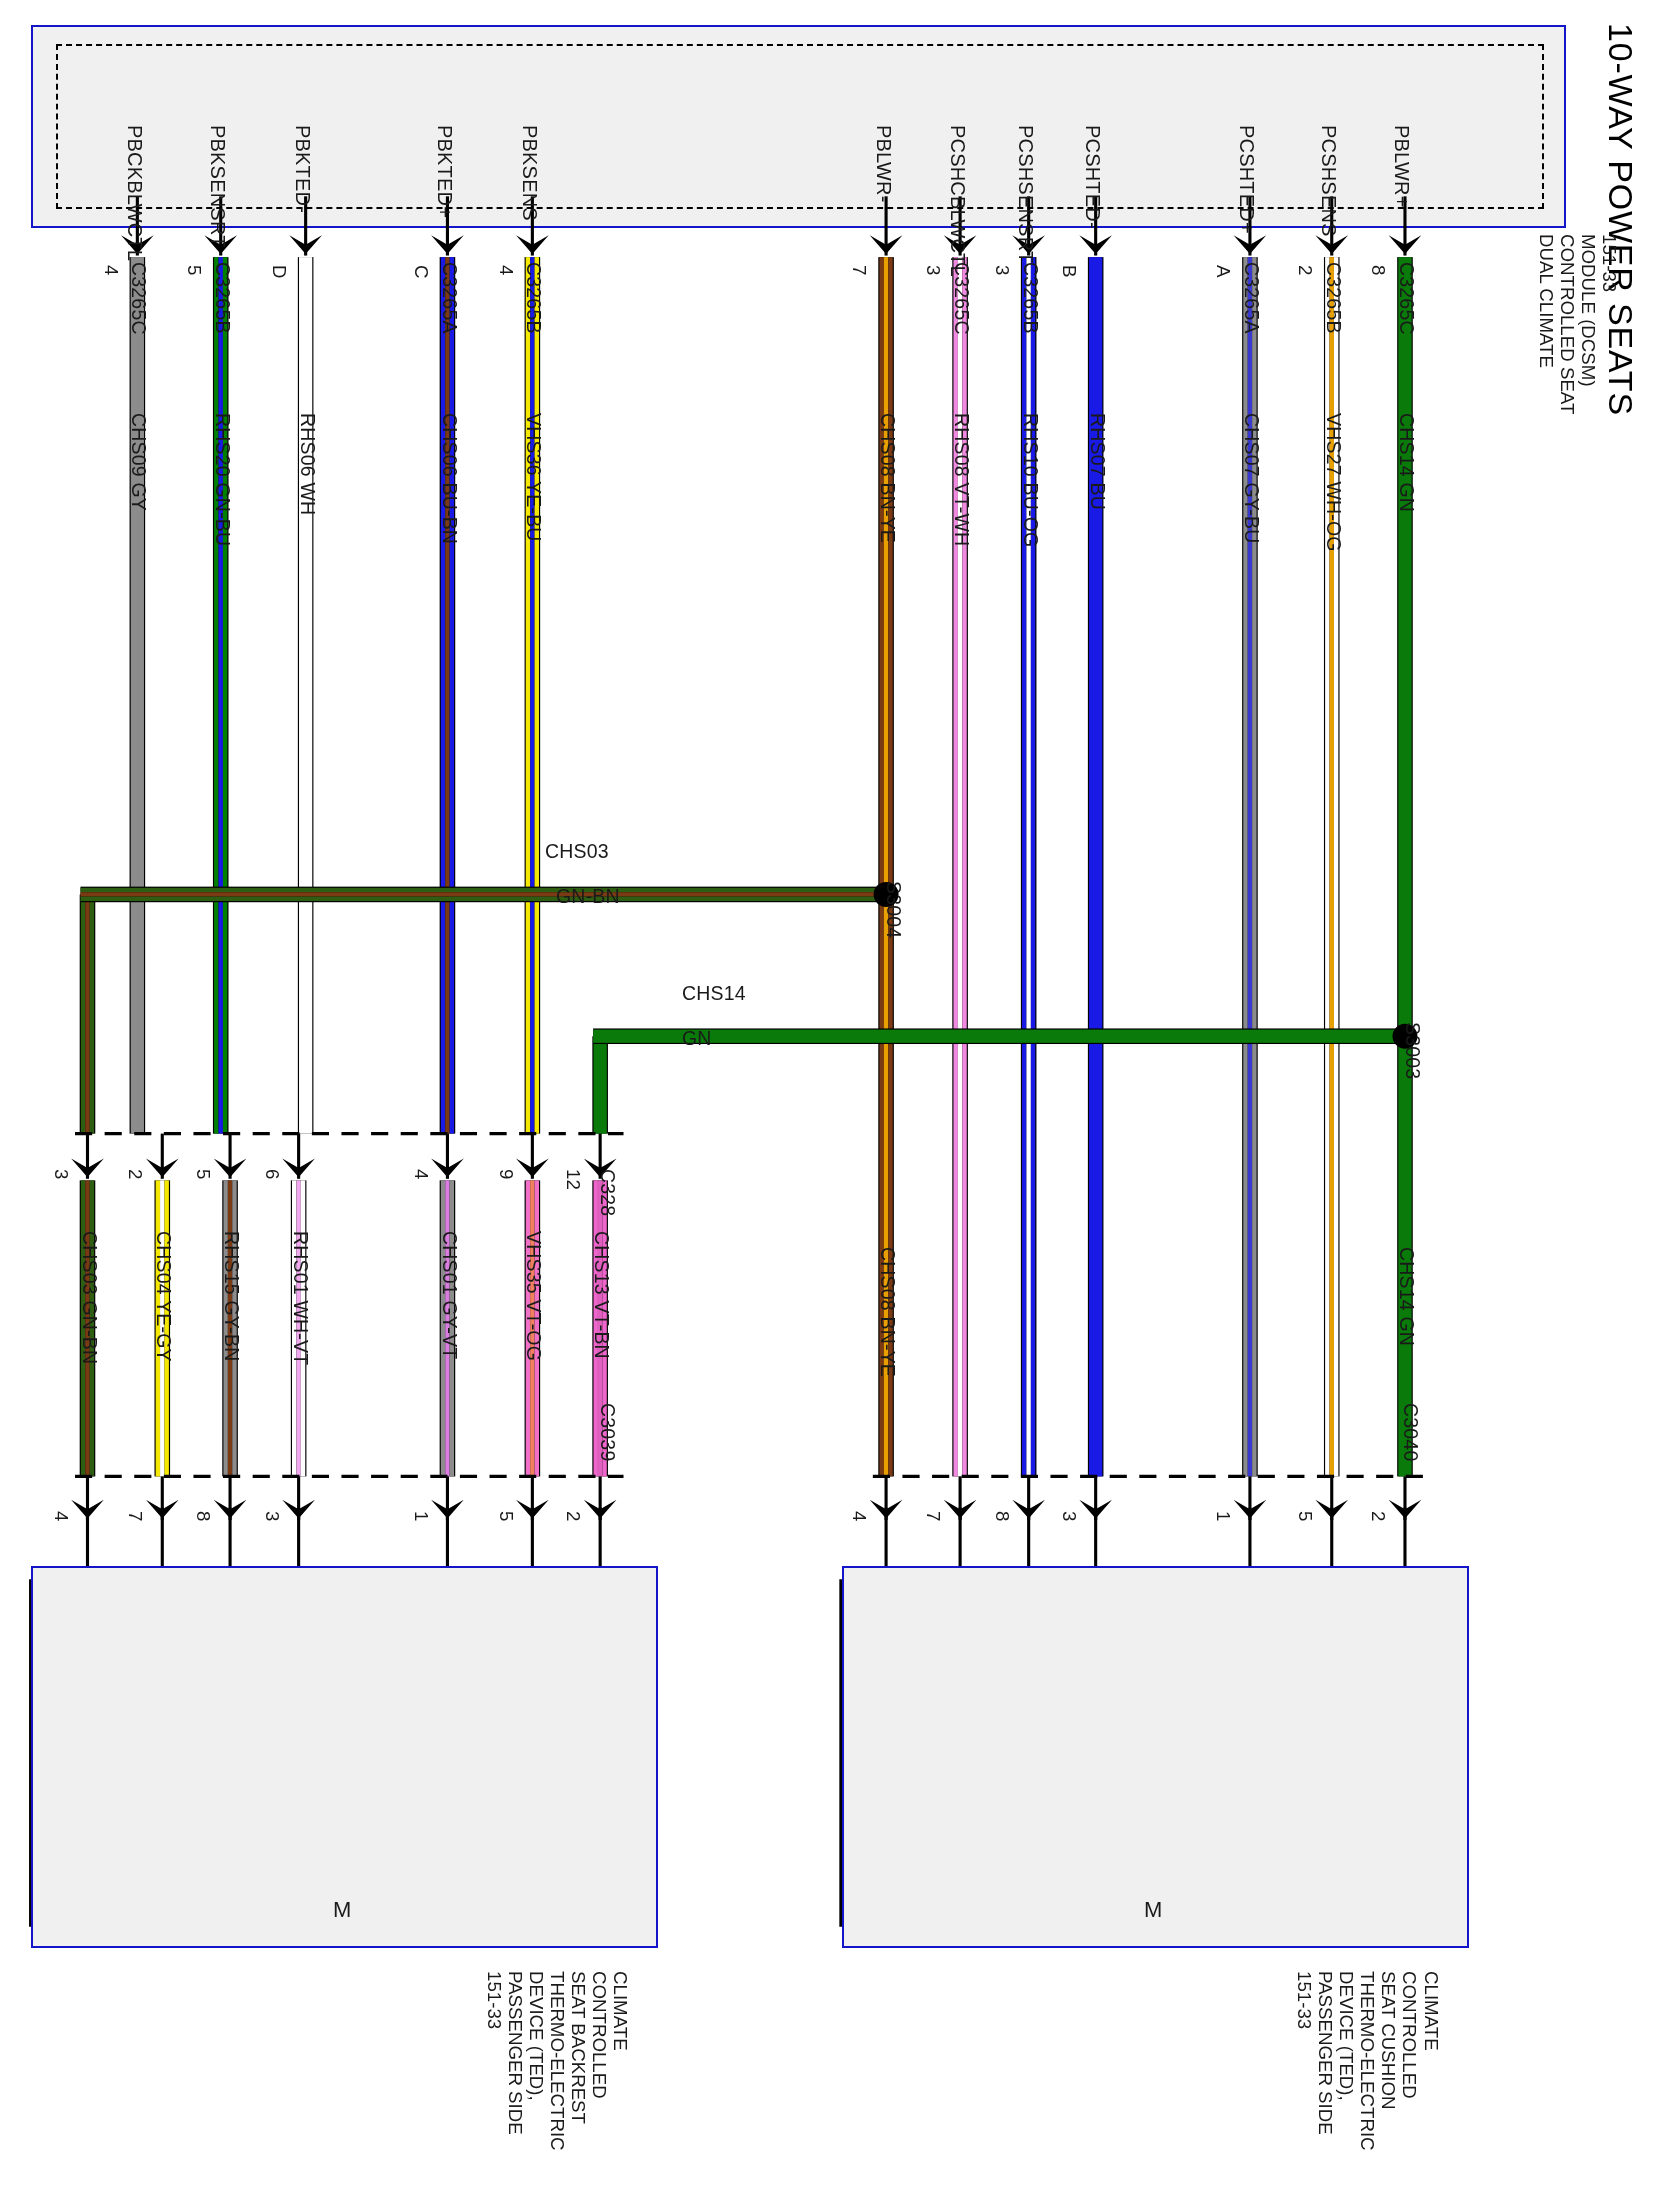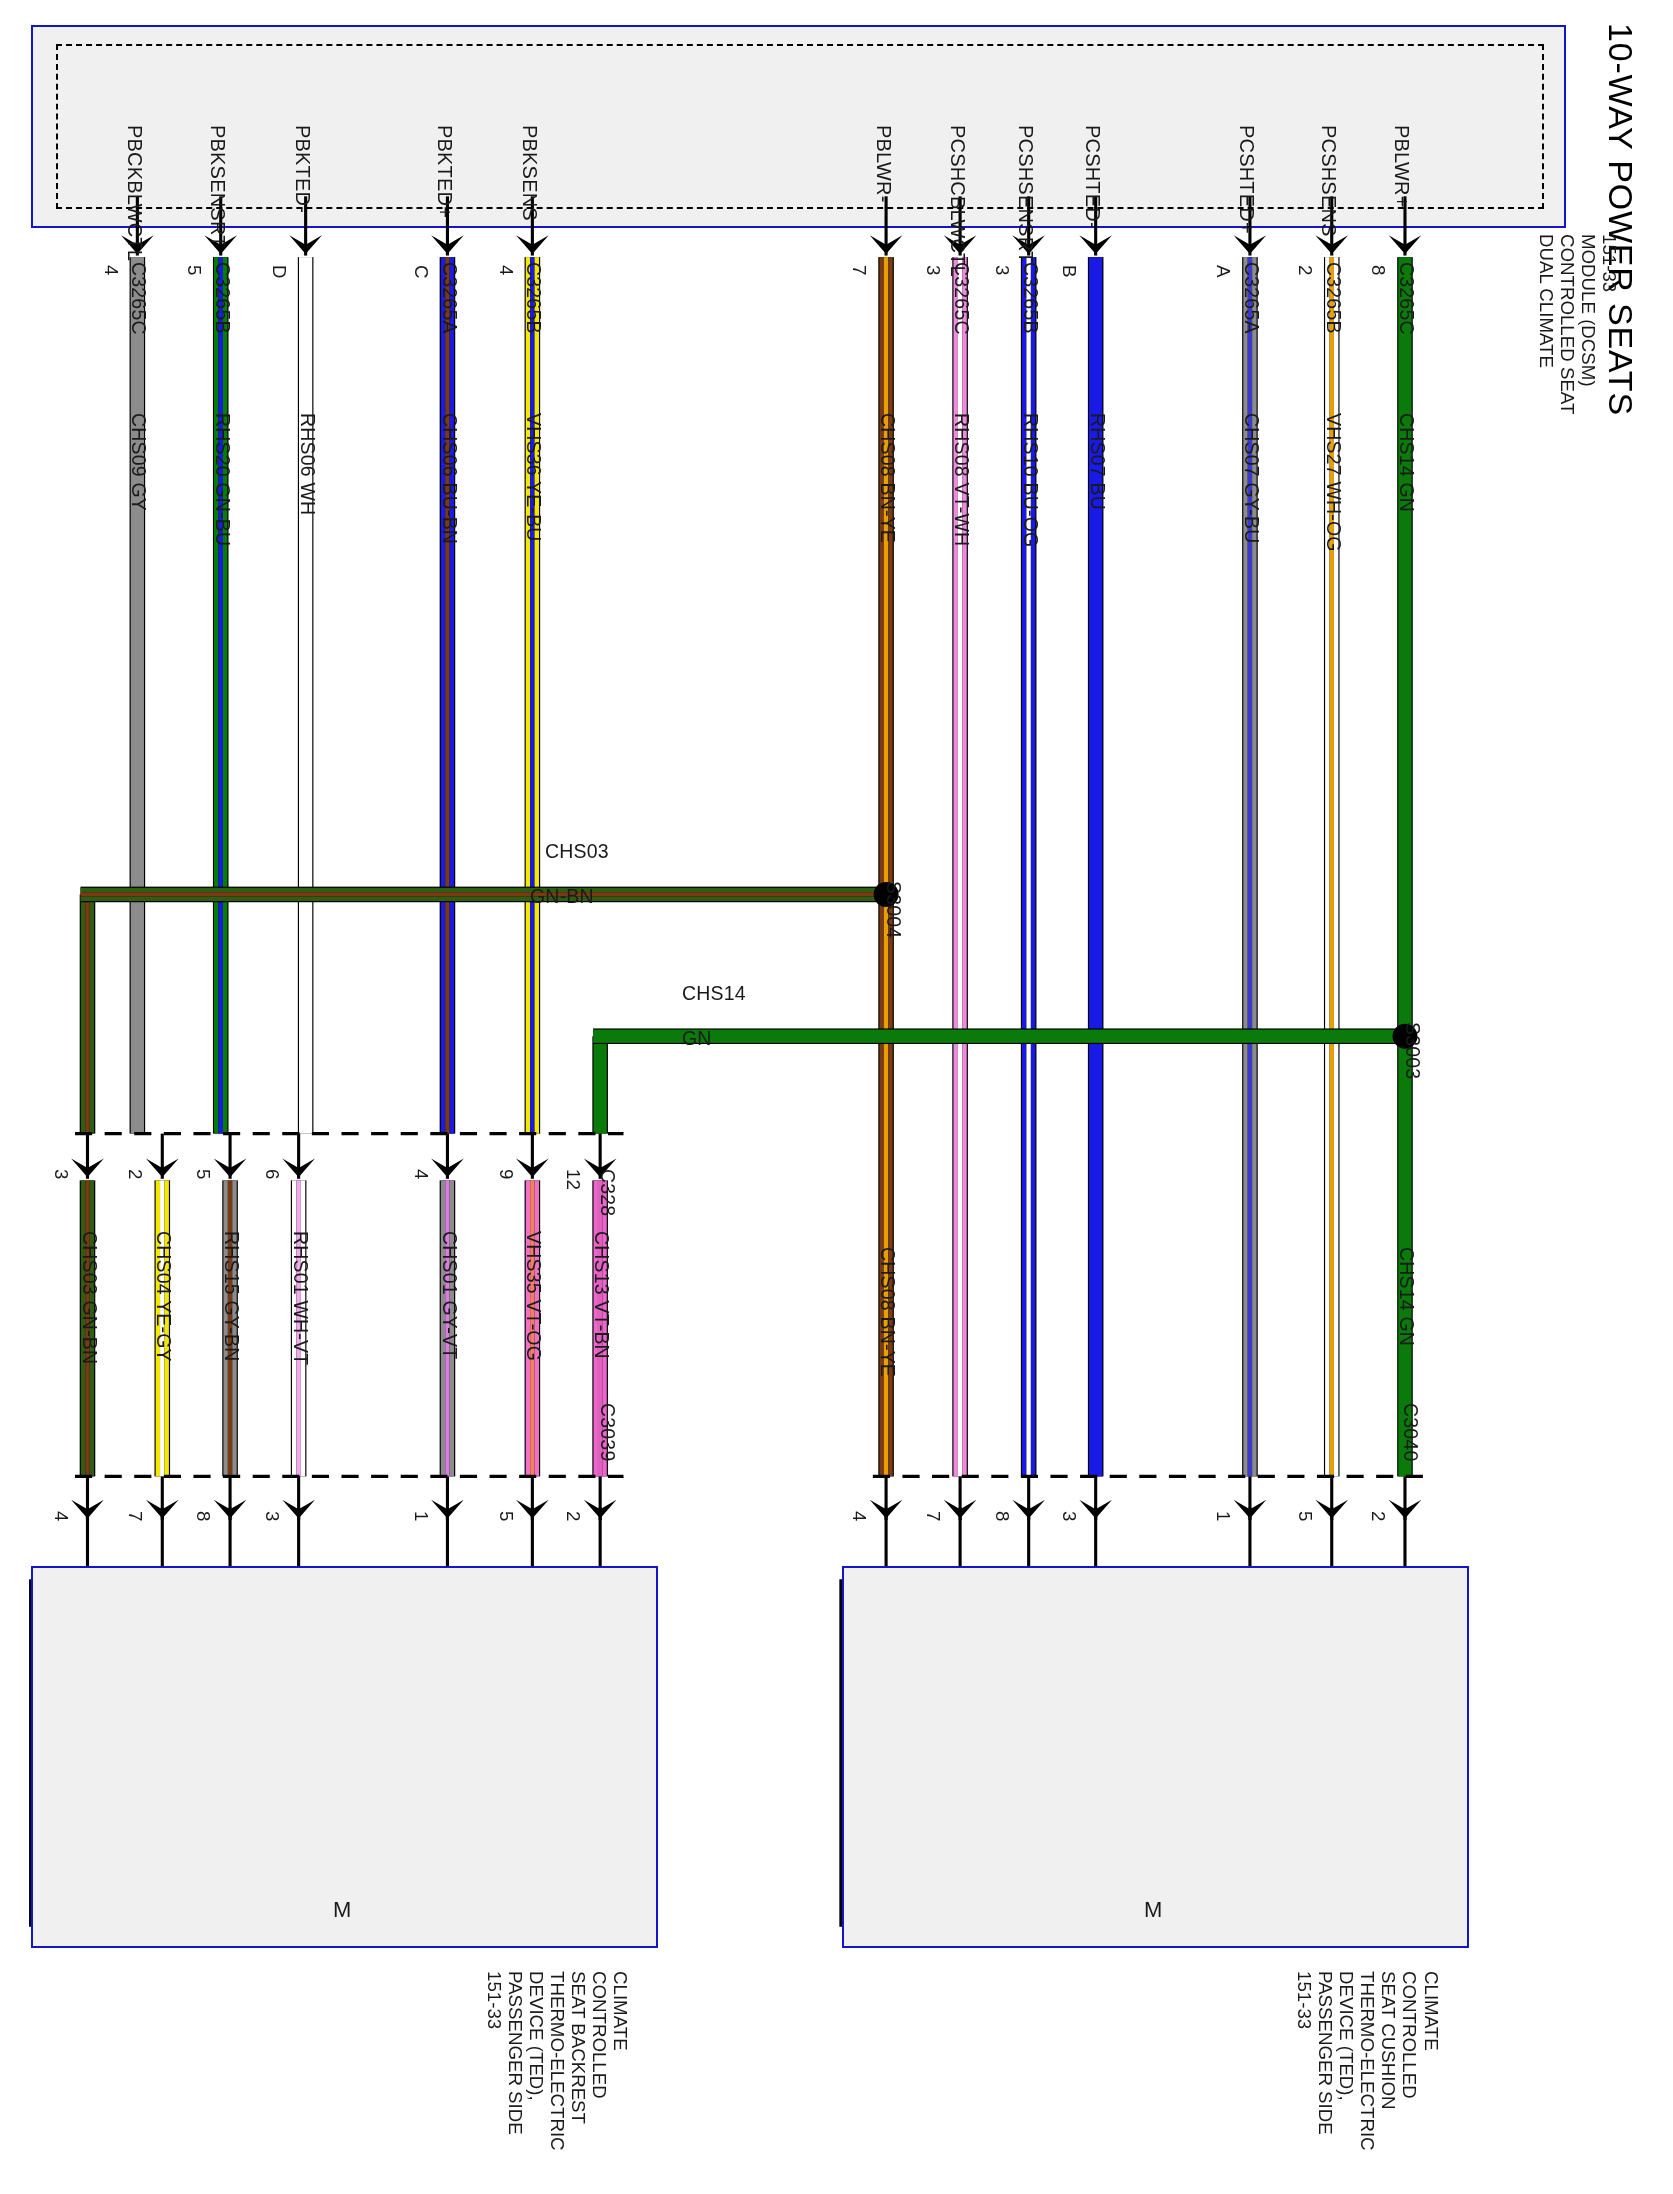--- a/index.html
+++ b/index.html
@@ -376,21 +376,21 @@
       <div class="vt lbl" style="left: 1418px; top: 413px;">CHS14      GN</div>
     </div>
 
   <div id="splice-labels">
       <div class="vt lbl" style="left: 905px; top: 881px;">S3004</div>
       <div class="vt lbl" style="left: 1424px; top: 1022px;">S3003</div>
     </div>
 
   <div id="branch-labels">
       <div class="lbl" style="left: 545px; top: 840px;">CHS03</div>
-      <div class="lbl" style="left: 530px; top: 885px; text-align: center;">GN-BN</div>
+      <div class="lbl" style="left: 556px; top: 885px; text-align: center;">GN-BN</div>
       <div class="lbl" style="left: 682px; top: 982px;">CHS14</div>
       <div class="lbl" style="left: 682px; top: 1027px;">GN</div>
     </div>
 
   <div id="c328-labels">
       <div class="vt pinnum" style="left: 72px; top: 1169px;">3</div>
       <div class="vt lbl" style="left: 101px; top: 1231px;">CHS03      GN-BN</div>
       <div class="vt pinnum" style="left: 146px; top: 1169px;">2</div>
       <div class="vt lbl" style="left: 175px; top: 1231px;">CHS04      YE-GY</div>
       <div class="vt pinnum" style="left: 214px; top: 1169px;">5</div>

